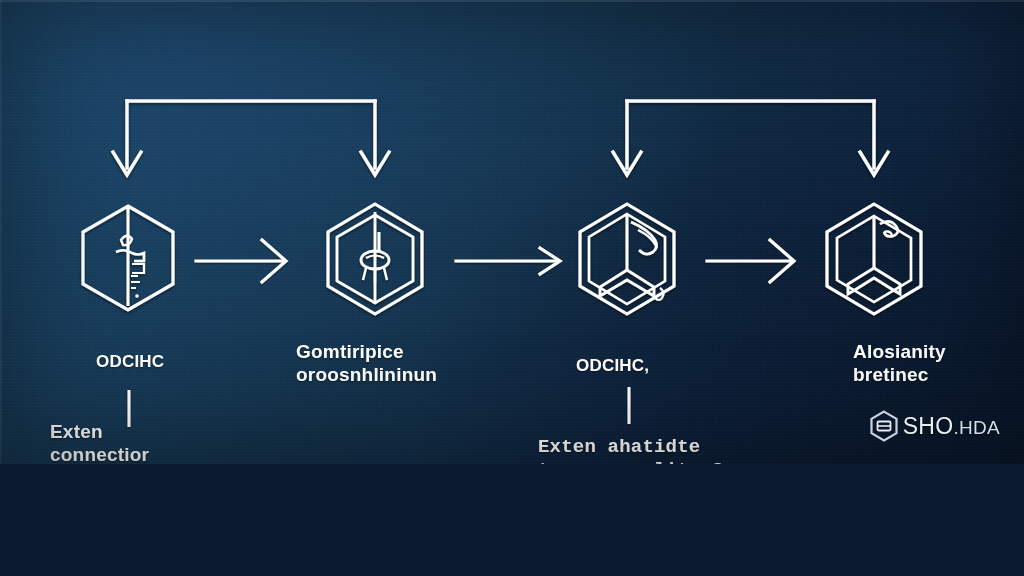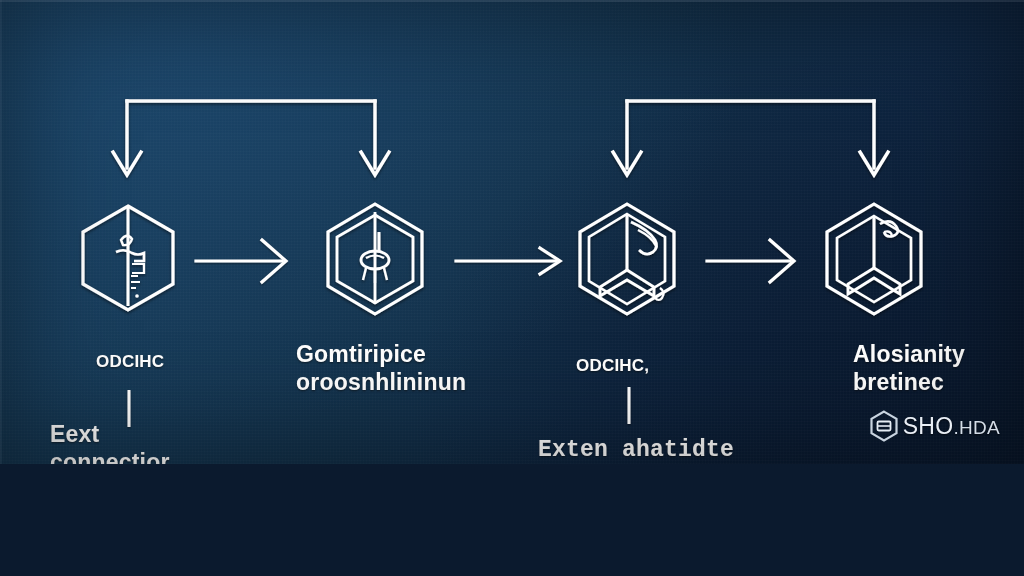--- a/index.html
+++ b/index.html
@@ -56,21 +56,21 @@
     position: absolute;
     color: #ffffff;
     font-weight: 700;
     letter-spacing: 0.2px;
     text-shadow: 0 1px 2px rgba(0,0,0,0.55), 0 0 1px rgba(255,255,255,0.25);
     z-index: 5;
     white-space: pre-line;
     line-height: 1.22;
   }
   .label.title  { font-size: 17px; }
-  .label.detail { font-size: 23px; }
+  .label.detail { font-size: 19px; }
 
   .brand {
     position: absolute;
     right: 24px;
     bottom: 22px;
     display: flex;
     align-items: center;
     gap: 4px;
     z-index: 8;
   }
@@ -177,21 +177,21 @@
       <path d="M884,232 q6,-2 8,3" fill="none" stroke="#ffffff" stroke-width="2.2"></path>
     </g>
 
     <g stroke="#ffffff" stroke-width="3" stroke-linecap="butt" filter="url(#softshadow2)">
       <path d="M129,390 L129,427"></path>
       <path d="M629,387 L629,424"></path>
     </g>
   </svg>
 
   <div class="label title" style="left:96px; top:352px;">ODCIHC</div>
-  <div class="label detail" style="left:50px; top:420px;">Eext
+  <div class="label detail" style="left:50px; top:420px;">Exten
 connectior</div>
 
   <div class="label detail" style="left:296px; top:340px;">Gomtiripice
 oroosnhlininun</div>
 
   <div class="label title" style="left:576px; top:356px;">ODCIHC,</div>
   <div class="label detail" style="left:538px; top:436px;font-family:Liberation Mono, monospace;">Exten ahatidte
 tereo pacnlity 8
 sign-Thurd</div>
 

